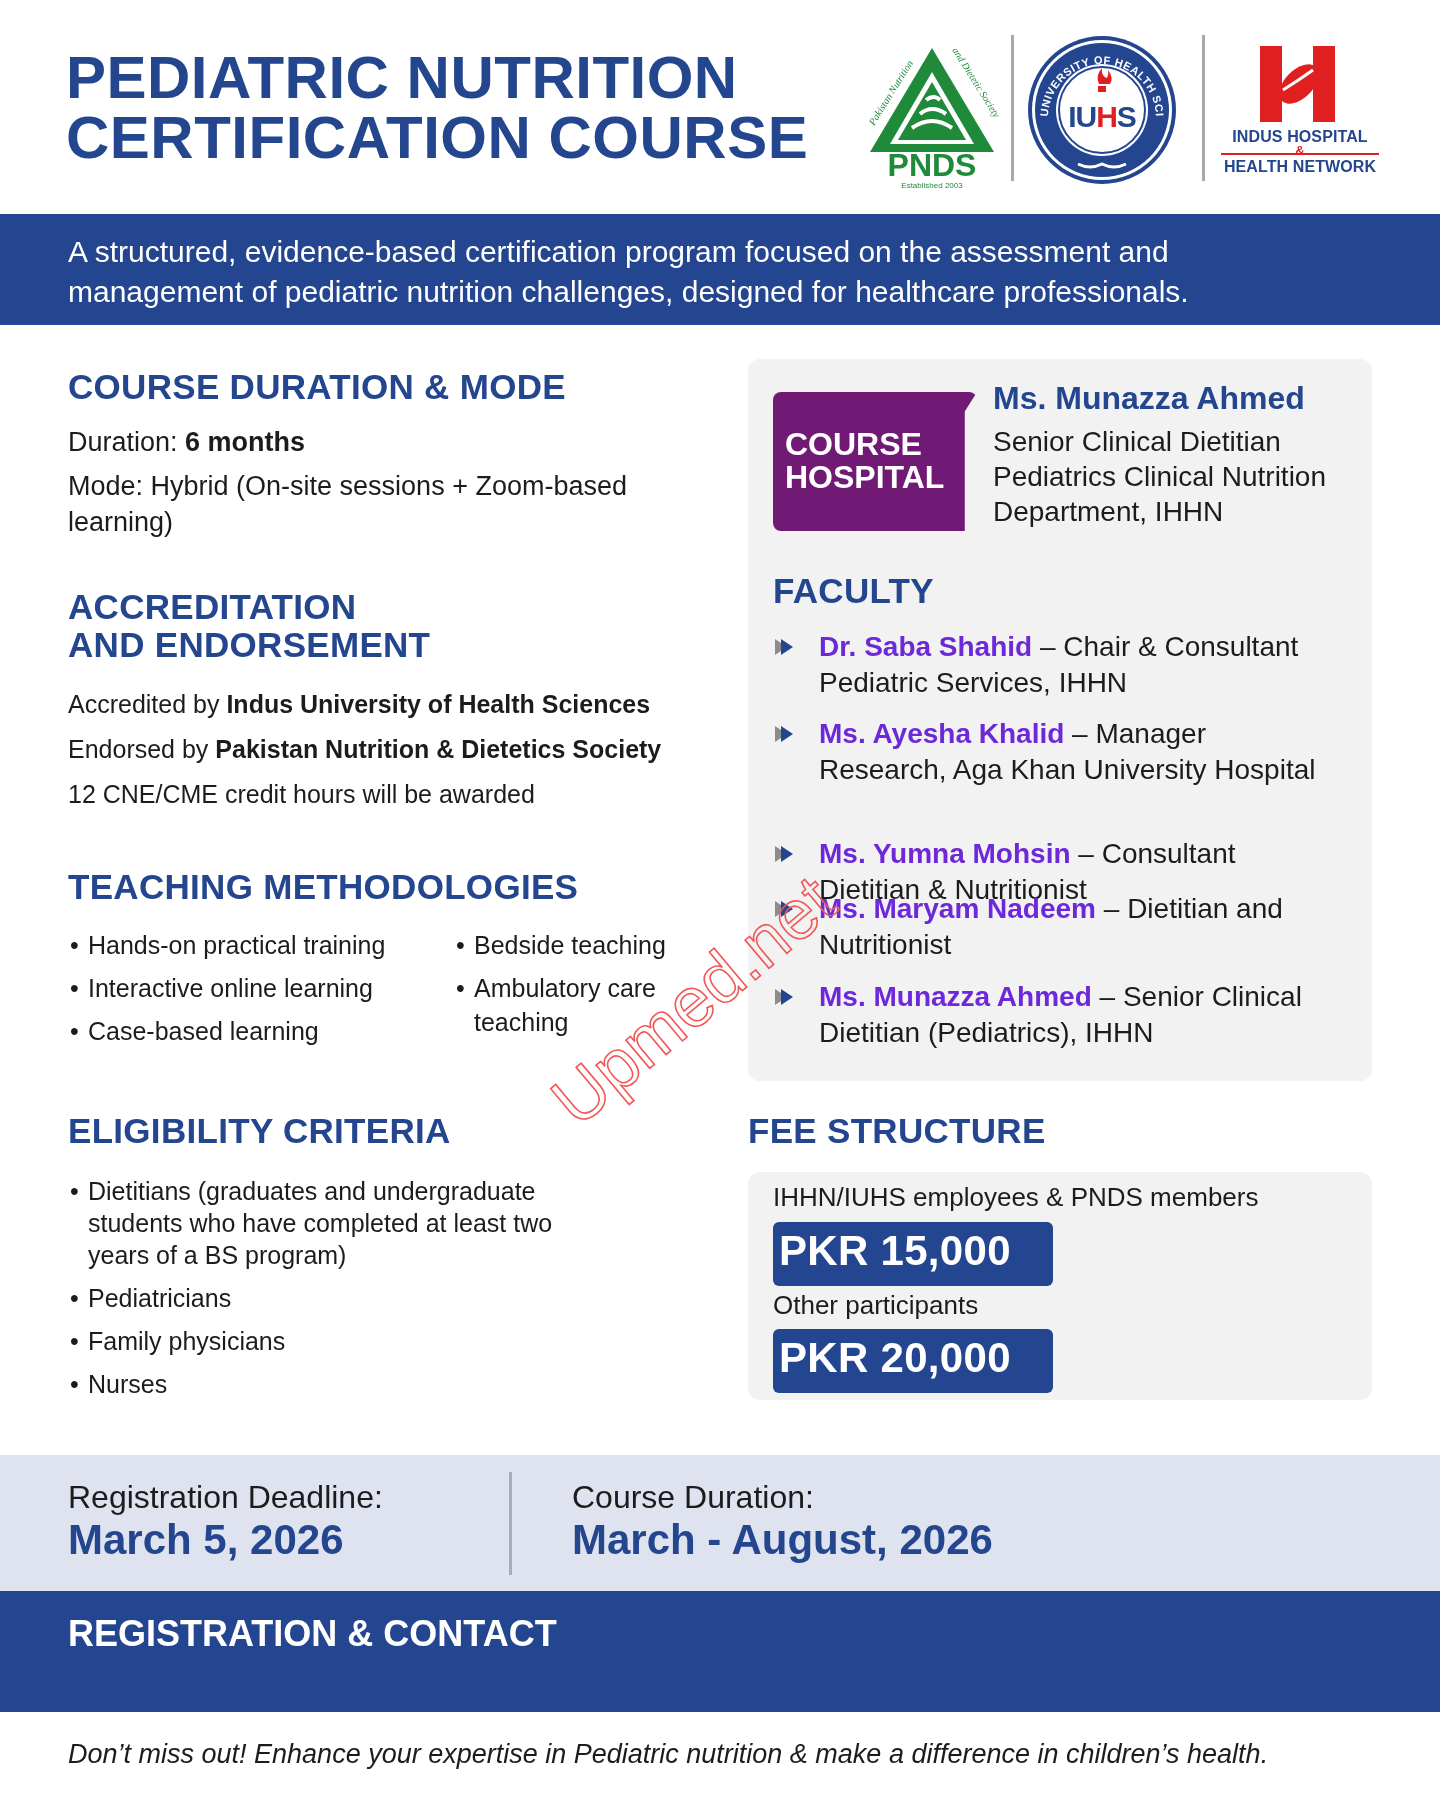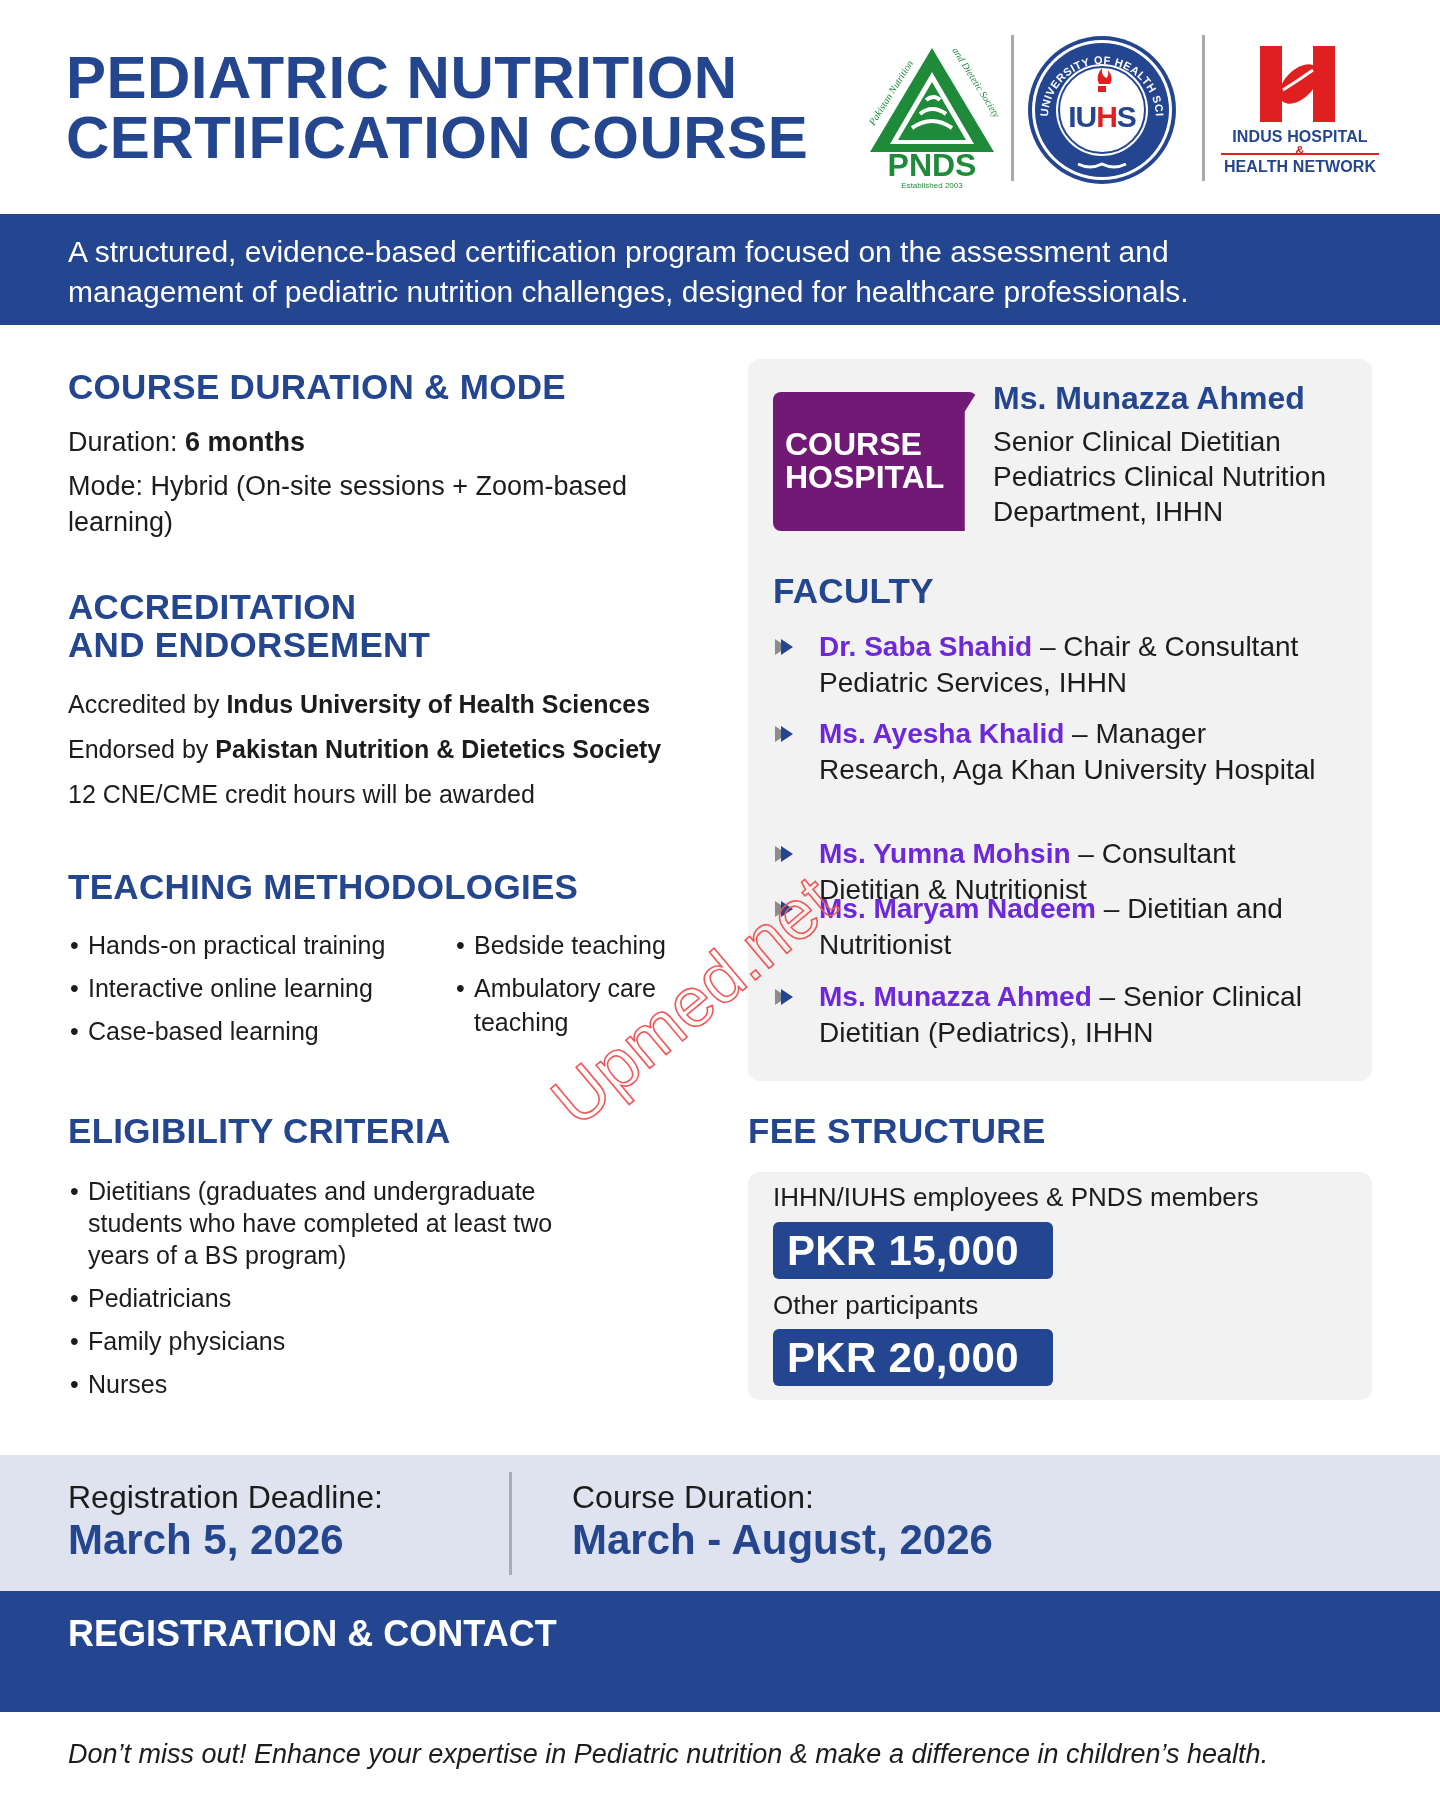--- a/index.html
+++ b/index.html
@@ -38,21 +38,21 @@
 
   .faculty-title { left: 773px; top: 572px; }
   .fac-item { left: 775px; width: 590px; font-size: 28px; line-height: 36px; color: #1c1c1c; }
   .fac-item .bullet { position: absolute; left: 0; top: 9px; width: 24px; height: 18px; }
   .fac-item .txt { margin-left: 44px; }
   .fac-name { color: #6d28d9; font-weight: 700; }
 
   
   .fee-panel { left: 748px; top: 1172px; width: 624px; height: 228px; background: #f2f2f2; border-radius: 12px; }
   .fee-label { left: 773px; font-size: 26px; line-height: 32px; color: #1c1c1c; }
-  .fee-pill { left: 773px; width: 280px; height: 57px; background: #24458f; border-radius: 6px; color: #fff; font-weight: 700; font-size: 42px; line-height: 57px; padding-left: 14px; letter-spacing: 0.3px; }
+  .fee-pill { left: 773px; width: 280px; height: 64px; background: #24458f; border-radius: 6px; color: #fff; font-weight: 700; font-size: 42px; line-height: 57px; padding-left: 6px; letter-spacing: 0.3px; }
 
   
   .date-band { left: 0; top: 1455px; width: 1440px; height: 136px; background: #dfe3ef; }
   .date-divider { left: 509px; top: 1472px; width: 3px; height: 103px; background: #a9adb8; }
   .date-label { font-size: 32px; line-height: 38px; color: #1c1c1c; }
   .date-value { font-size: 42px; line-height: 48px; color: #24468f; font-weight: 700; }
 
   
   .contact-band { left: 0; top: 1591px; width: 1440px; height: 121px; background: #24458f; color: #fff; padding: 22px 68px 0 68px; }
   .contact-title { font-weight: 700; font-size: 36px; line-height: 42px; }

